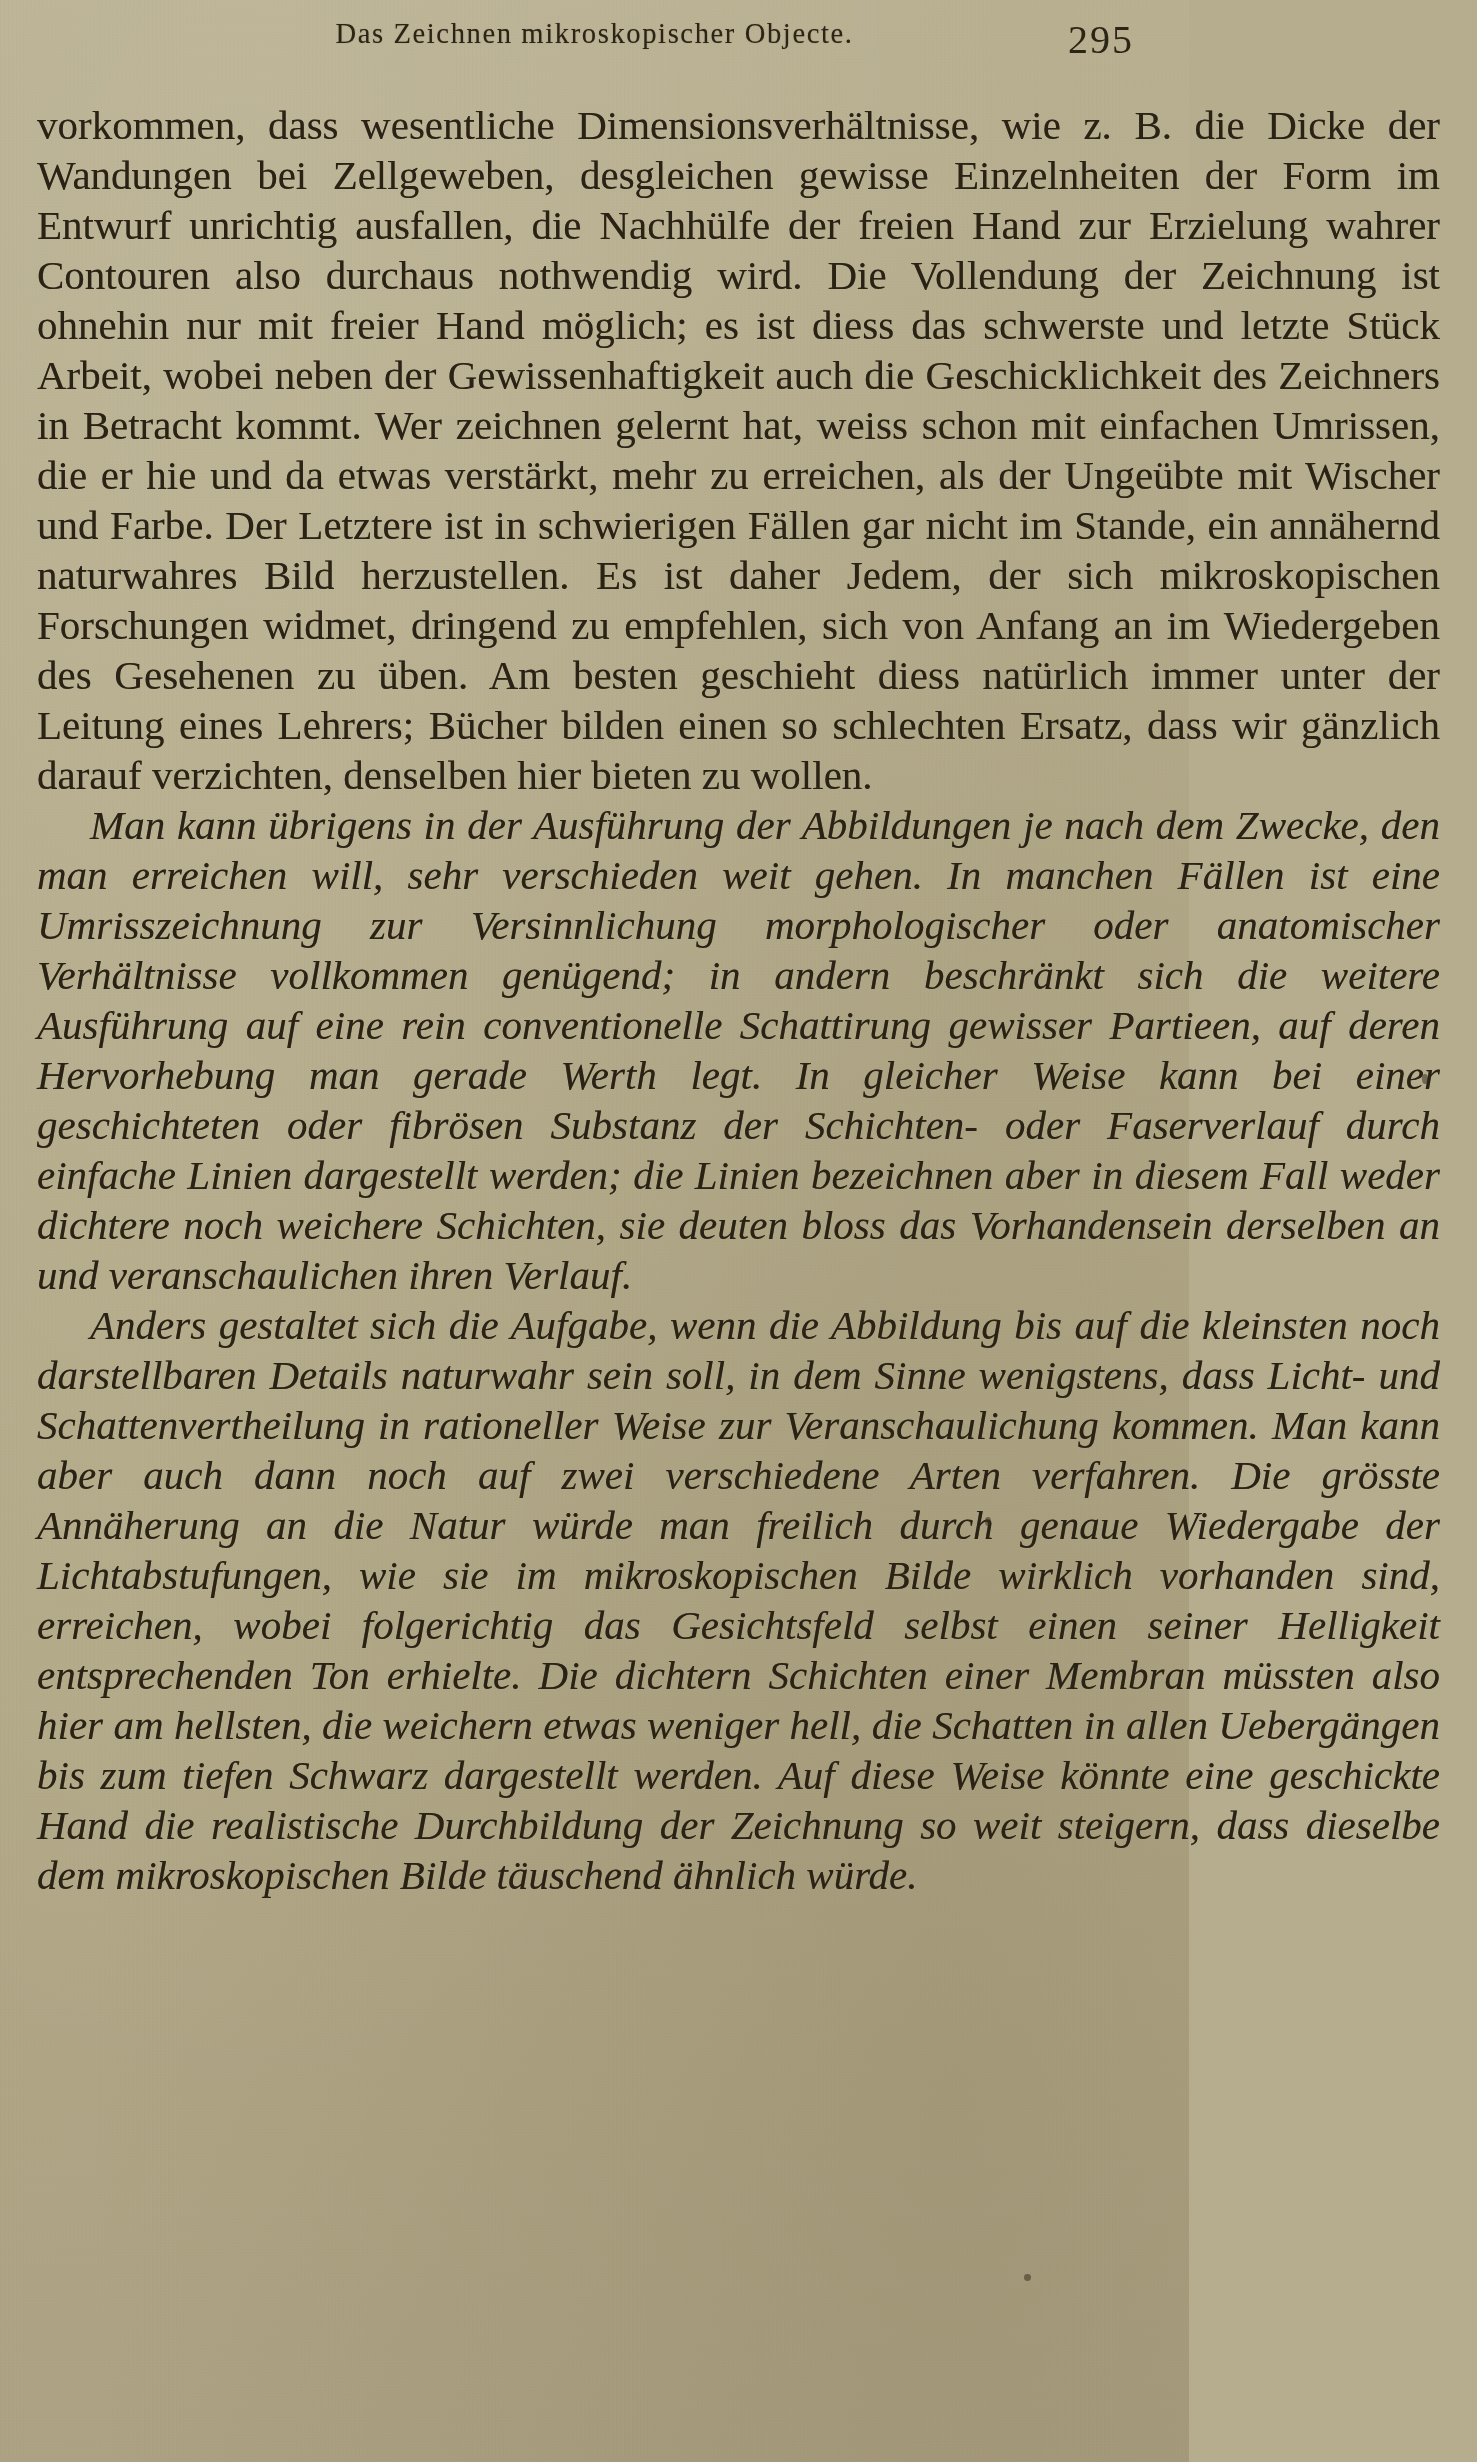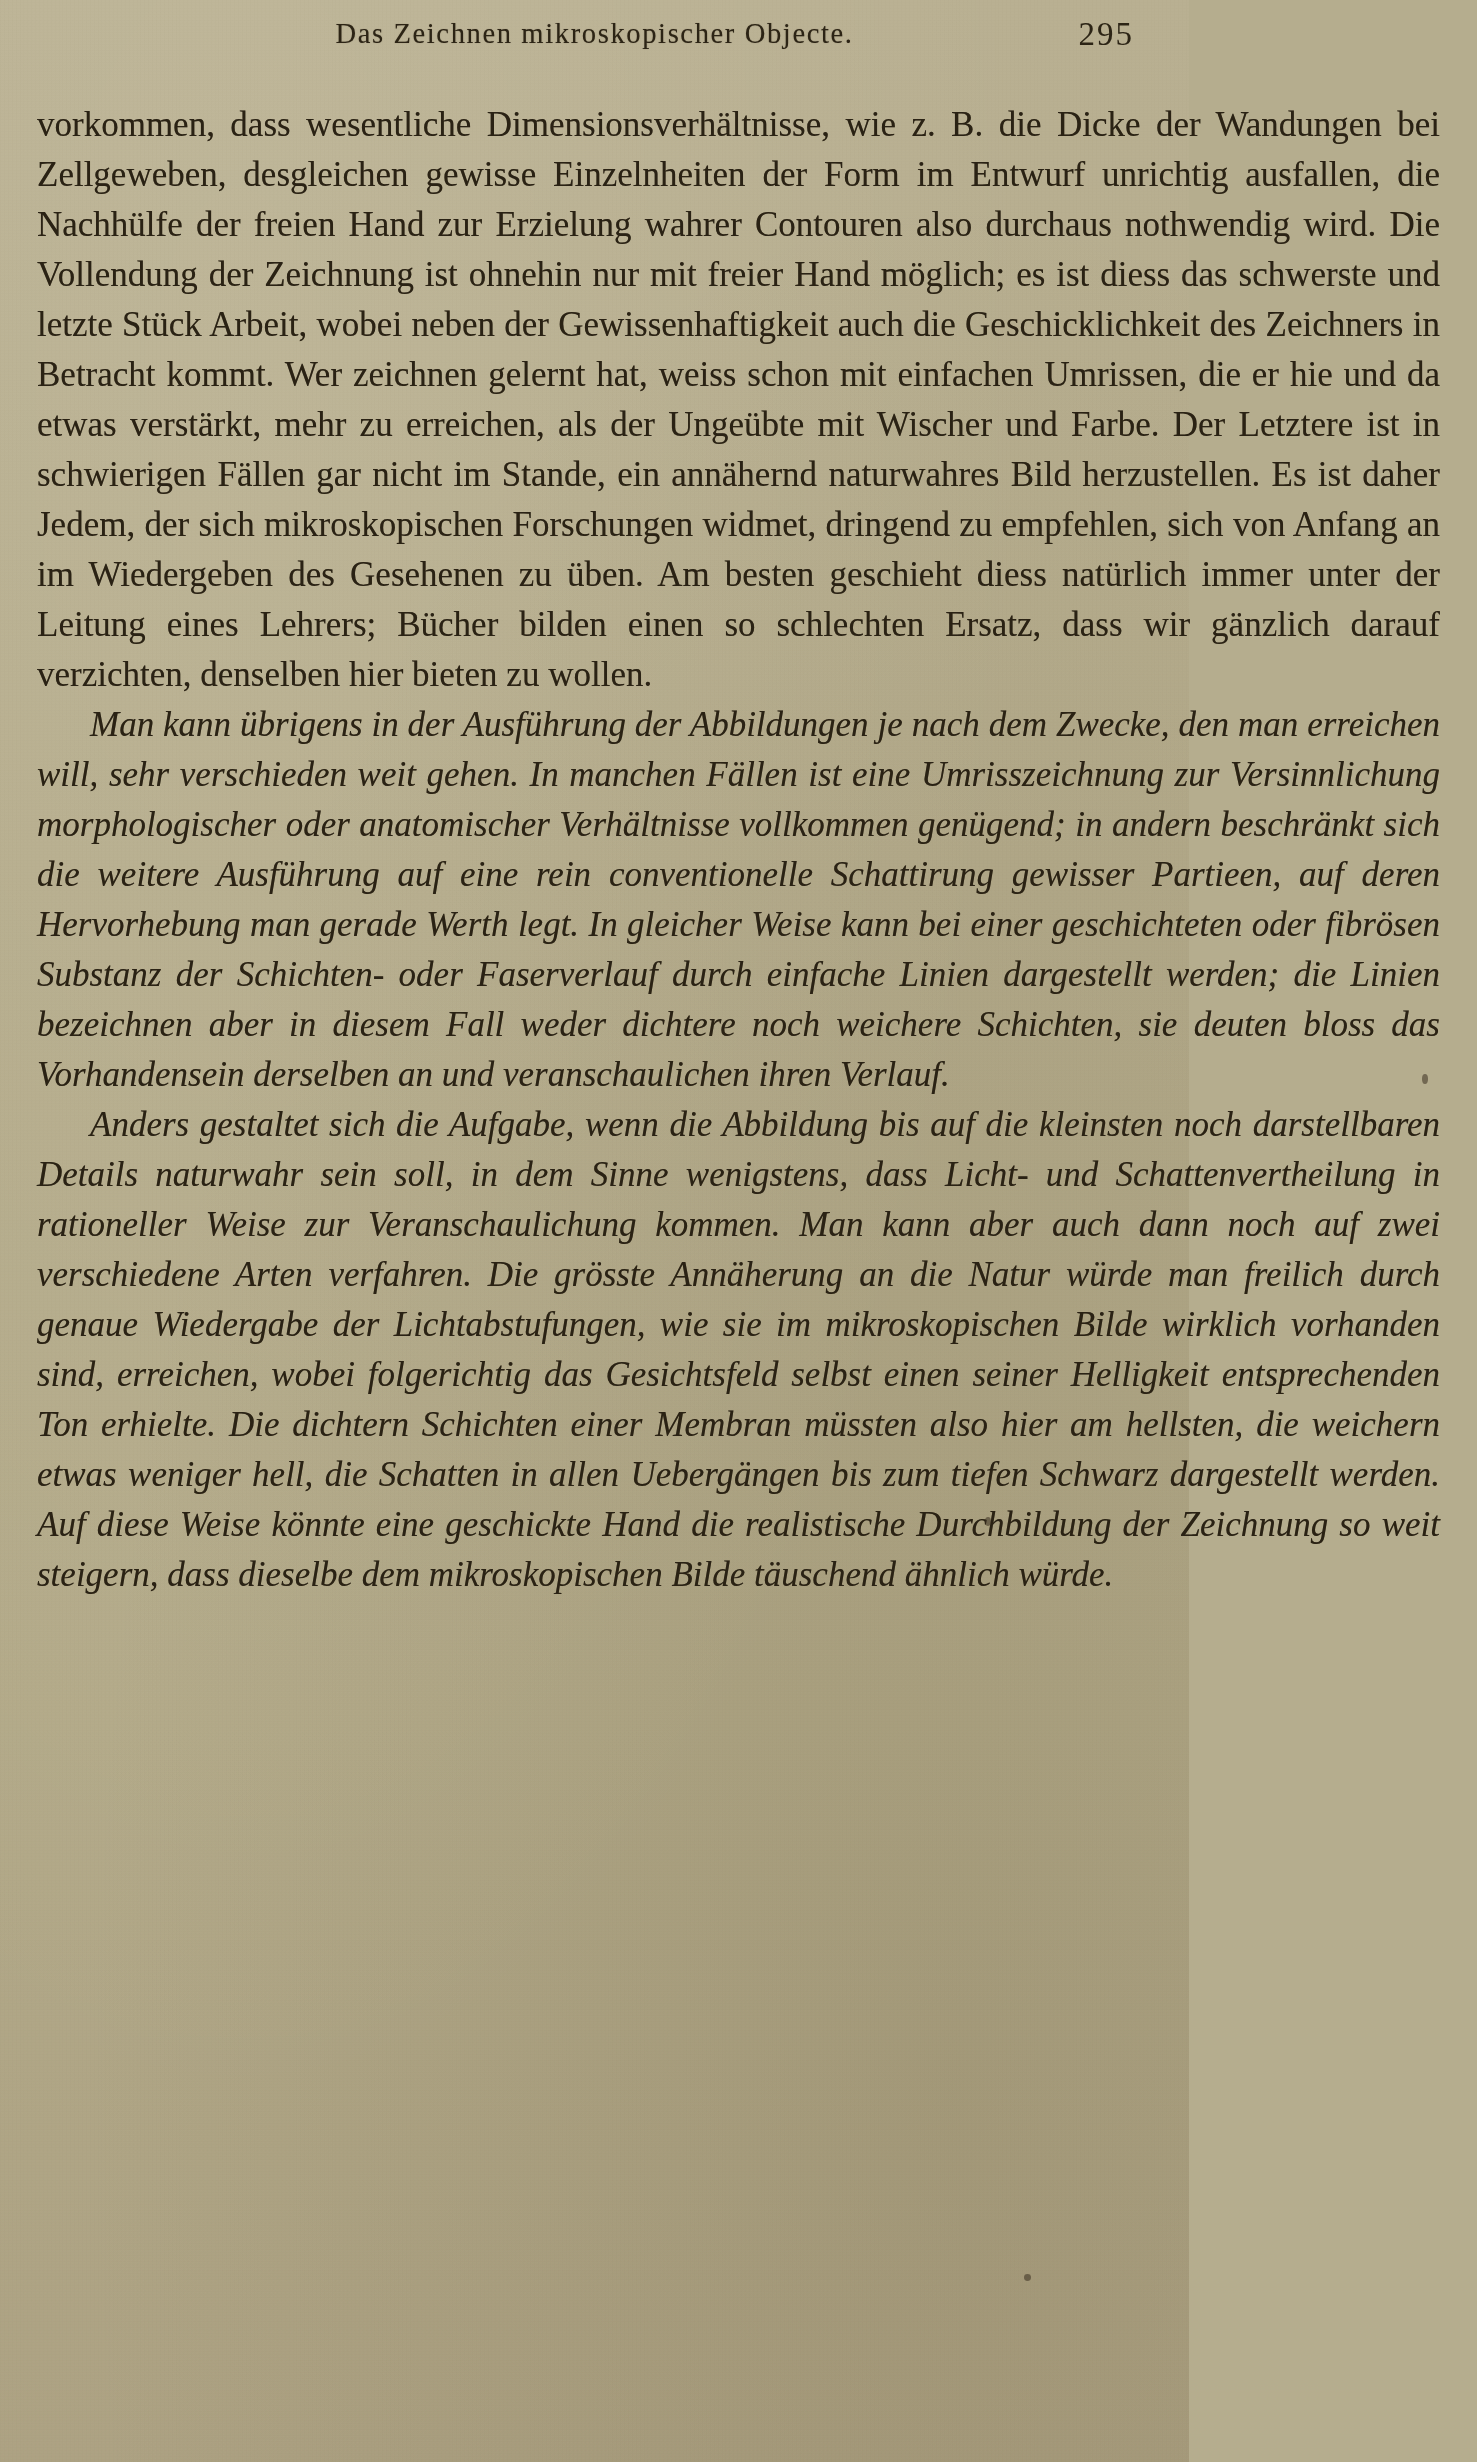--- a/index.html
+++ b/index.html
@@ -48,35 +48,35 @@
     letter-spacing: 1.6px;
     color: #2c2415;
     font-family: "Liberation Serif", serif;
     white-space: nowrap;
     text-shadow: 0 0 1px rgba(40,30,15,0.35);
   }
   .page-number {
     position: absolute;
     right: 55px;
     top: 15.8px;
-    font-size: 33px;
+    font-size: 40px;
     letter-spacing: 2px;
     color: #2c2415;
     font-family: "Liberation Serif", serif;
   }
   .body-text {
     position: absolute;
     top: 100px;
     left: 37px;
     width: 1403px;
   }
   p.para {
     margin: 0;
     color: #2a2214;
-    font-size: 35px;
+    font-size: 41px;
     line-height: 50px;
     text-align: justify;
     text-align-last: left;
     font-family: "Liberation Serif", serif;
     text-shadow: 0 0 0.6px rgba(35,25,10,0.40);
   }
   p.para + p.para {
     text-indent: 53px;
     font-style: italic;
   }

